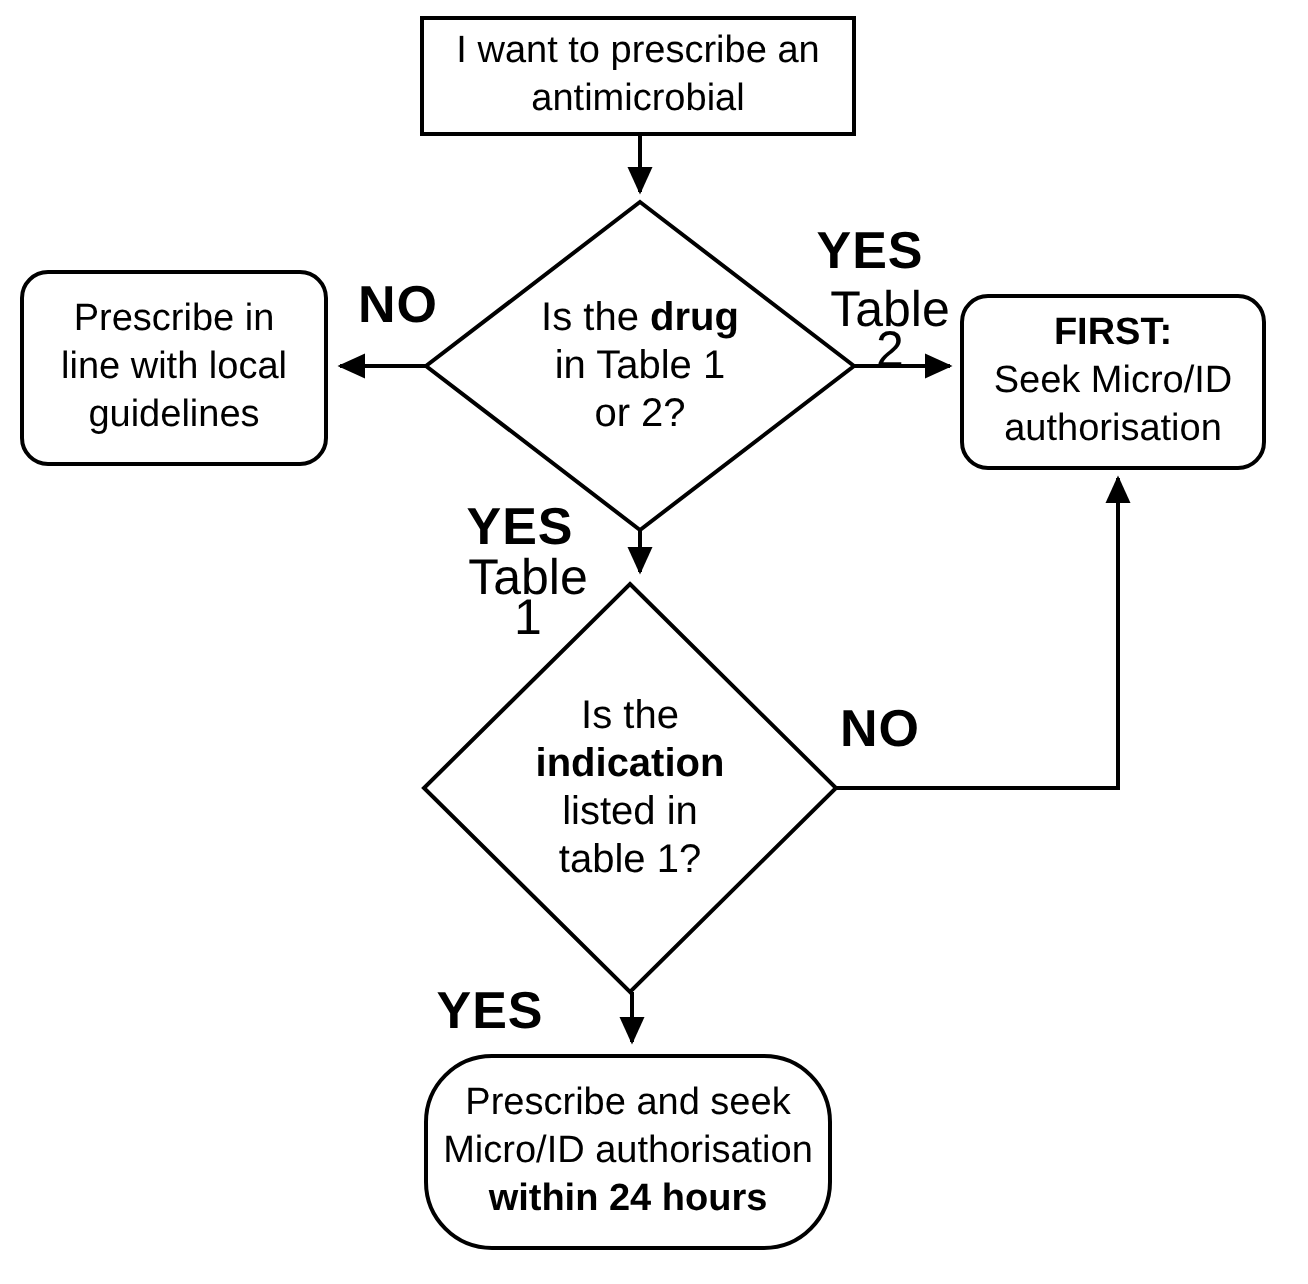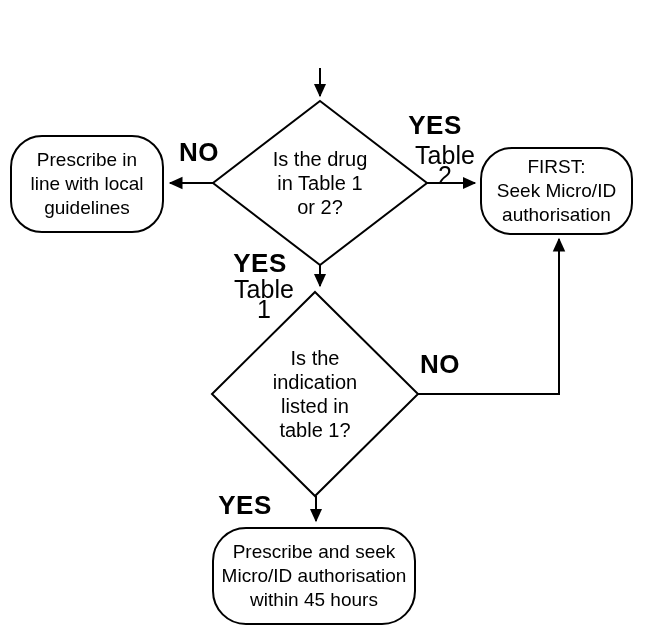--- a/index.html
+++ b/index.html
@@ -41,21 +41,21 @@
     flex-direction: column;
     justify-content: center;
     align-items: center;
     text-align: center;
     font-size: 19px;
     line-height: 24px;
     background: var(--fill);
     border: 2px solid var(--stroke);
   }
   .node.rect { border-radius: 0; }
-  .node.round { border-radius: 32px; }
+  .node.round { border-radius: 14px; }
   .node.round-lg { border-radius: 34px; }
   .dtext {
     position: absolute;
     text-align: center;
     font-size: 20px;
     line-height: 24px;
   }
   .edge-label {
     position: absolute;
     font-weight: bold;
@@ -63,21 +63,21 @@
     line-height: 26px;
     letter-spacing: 0.5px;
     text-align: center;
   }
   .edge-sublabel {
     position: absolute;
     font-size: 25px;
     line-height: 20px;
     text-align: center;
   }
-  b, .bold { font-weight: normal; }
+  b, .bold { font-weight: bold; }
 
   
   .pos-start   { left: 210px; top: 8px;   width: 218px; height: 60px; }
   .pos-left    { left: 10px;  top: 135px; width: 154px; height: 98px; }
   .pos-right   { left: 480px; top: 137px; width: 153px; height: 88px; margin-top: 10px; }
   .pos-bottom  { left: 212px; top: 527px; width: 204px; height: 98px; }
   .pos-d1text  { left: 240px; top: 147px; width: 160px; }
   .pos-d2text  { left: 235px; top: 346px; width: 160px; }
   .pos-no1     { left: 172px; top: 139px; width: 54px; }
   .pos-yes2    { left: 405px; top: 112px; width: 60px; }
@@ -103,20 +103,24 @@
     <path class="edge" d="M213 183 L170 183" marker-end="url(#ah)"></path>
     <path class="edge" d="M427 183 L475 183" marker-end="url(#ah)"></path>
     <path class="edge" d="M320 265 L320 286" marker-end="url(#ah)"></path>
     <path class="edge" d="M418 394 L559 394 L559 239" marker-end="url(#ah)"></path>
     <path class="edge" d="M316 496 L316 521" marker-end="url(#ah)"></path>
 
     <polygon class="shape" points="320,101 427,183 320,265 213,183"></polygon>
     <polygon class="shape" points="315,292 418,394 315,496 212,394"></polygon>
   </svg>
 
+  <div class="node rect pos-start">
+    <div>I want to prescribe an</div>
+    <div>antimicrobial</div>
+  </div>
 
   <div class="dtext pos-d1text">
     <div><span>Is the </span><b>drug</b></div>
     <div>in Table 1</div>
     <div>or 2?</div>
   </div>
 
   <div class="node round pos-left">
     <div>Prescribe in</div>
     <div>line with local</div>
@@ -132,21 +136,21 @@
   <div class="dtext pos-d2text">
     <div>Is the</div>
     <div class="bold">indication</div>
     <div>listed in</div>
     <div>table 1?</div>
   </div>
 
   <div class="node round-lg pos-bottom">
     <div>Prescribe and seek</div>
     <div>Micro/ID authorisation</div>
-    <div class="bold">within 45 hours</div>
+    <div class="bold">within 24 hours</div>
   </div>
 
   <div class="edge-label pos-no1">NO</div>
   <div class="edge-label pos-yes2">YES</div>
   <div class="edge-sublabel pos-table2">Table 2</div>
   <div class="edge-label pos-yes1">YES</div>
   <div class="edge-sublabel pos-table1">Table 1</div>
   <div class="edge-label pos-no2">NO</div>
   <div class="edge-label pos-yes3">YES</div>
 

